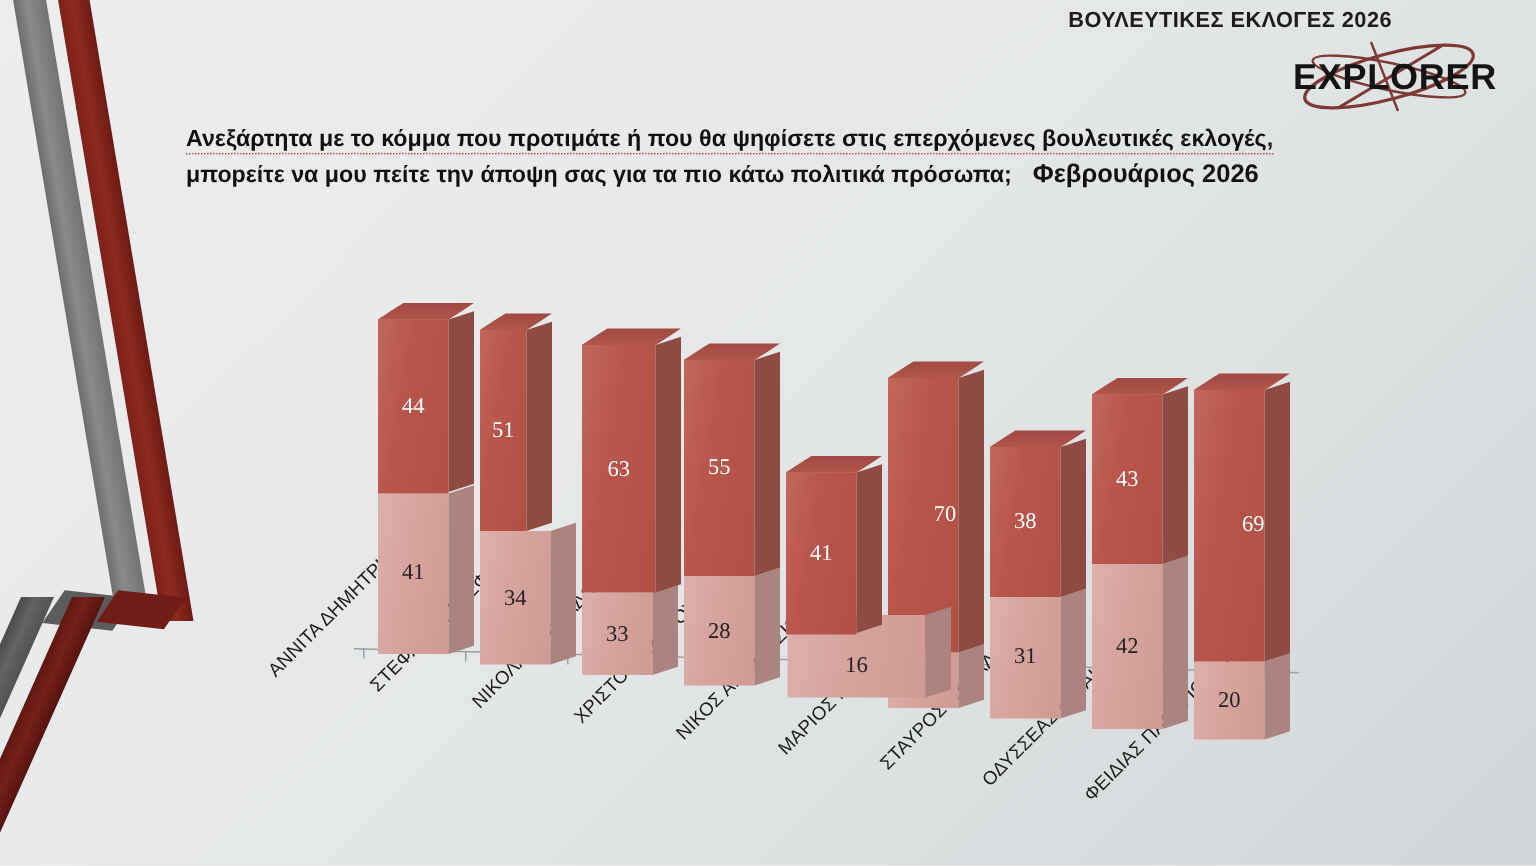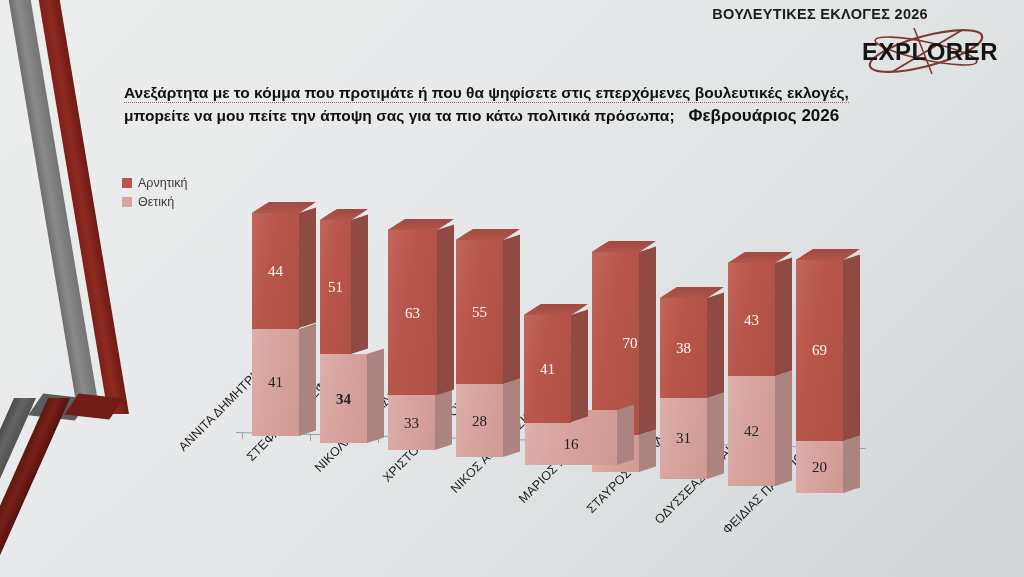--- a/index.html
+++ b/index.html
@@ -240,48 +240,38 @@
       <line x1="60" y1="4" x2="78" y2="50" stroke="#7d3a33" stroke-width="1.6"></line>
     </svg>
     <span class="logo-text">EXPLORER</span>
   </div>
 
   <div class="subtitle">
     <span class="underline">Ανεξάρτητα με το κόμμα που προτιμάτε ή που θα ψηφίσετε στις επερχόμενες βουλευτικές εκλογές,</span><br>
     <span>μποpείτε να μου πείτε την άποψη σας για τα πιο κάτω πολιτικά πρόσωπα;</span><span class="month">Φεβρουάριος 2026</span>
   </div>
 
-  <div class="legend">
-    <div class="legend-row">
-      <span class="legend-swatch" style="background:#b9564b"></span>
-      <span>Αρνητική</span>
-    </div>
-    <div class="legend-row">
-      <span class="legend-swatch" style="background:#d7a49e"></span>
-      <span>Θετική</span>
-    </div>
-  </div>
 
   <div class="plot" id="plot">
       <div class="bar-group" style="left: 12px; width: 47px; bottom: 2px; height: 222.7px; z-index: 40;">
         <div class="seg seg-pos" style="position: absolute; left: 0px; bottom: 0px; width: 47px; height: 107.42px;">
           <div class="seg-face"></div>
           <div class="side"></div>
           <div class="val val-pos" style="bottom: 44.71px;">41</div>
         </div>
         <div class="seg seg-neg" style="position: absolute; left: 0px; bottom: 107.42px; width: 47px; height: 115.28px;">
           <div class="seg-face"></div>
           <div class="inner-top"></div>
           <div class="side"></div>
           <div class="top-face"></div>
           <div class="val val-neg" style="bottom: 48.64px;">44</div>
         </div>
       </div>
       <div class="bar-group" style="left: 80px; width: 47px; bottom: -5.14px; height: 222.7px; z-index: 39;">
-        <div class="seg seg-pos" style="position: absolute; left: 0px; bottom: 0px; width: 47px; height: 89.08px; font-weight: bold;">
+        <div class="seg seg-pos" style="position: absolute; left: 0px; bottom: 0px; width: 47px; height: 89.08px;">
           <div class="seg-face"></div>
           <div class="side"></div>
           <div class="val val-pos" style="bottom: 35.54px;">34</div>
         </div>
         <div class="seg seg-neg" style="position: absolute; left: 0px; bottom: 89.08px; width: 31px; height: 133.62px;">
           <div class="seg-face"></div>
           <div class="inner-top"></div>
           <div class="side"></div>
           <div class="top-face"></div>
           <div class="val val-neg" style="bottom: 57.81px;">51</div>
@@ -375,21 +365,21 @@
         <div class="seg seg-pos" style="position: absolute; left: 0px; bottom: 0px; width: 47px; height: 52.4px;">
           <div class="seg-face"></div>
           <div class="side"></div>
           <div class="val val-pos" style="bottom: 17.2px;">20</div>
         </div>
         <div class="seg seg-neg" style="position: absolute; left: 0px; bottom: 52.4px; width: 47px; height: 180.78px;">
           <div class="seg-face"></div>
           <div class="inner-top"></div>
           <div class="side"></div>
           <div class="top-face"></div>
-          <div class="val val-neg" style="bottom: 81.39px;">69</div>
+          <div class="val val-neg" style="bottom: 81.39px; text-align: right;">69</div>
         </div>
       </div>
     </div>
 
   <div class="axis" id="axis">
     <div class="axis-line"></div>
   <div class="tick" style="left: 6px; top: 0.1518px;"></div>
       <div class="tick" style="left: 74px; top: 1.8722px;"></div>
       <div class="tick" style="left: 142px; top: 3.5926px;"></div>
       <div class="tick" style="left: 210px; top: 5.313px;"></div>

